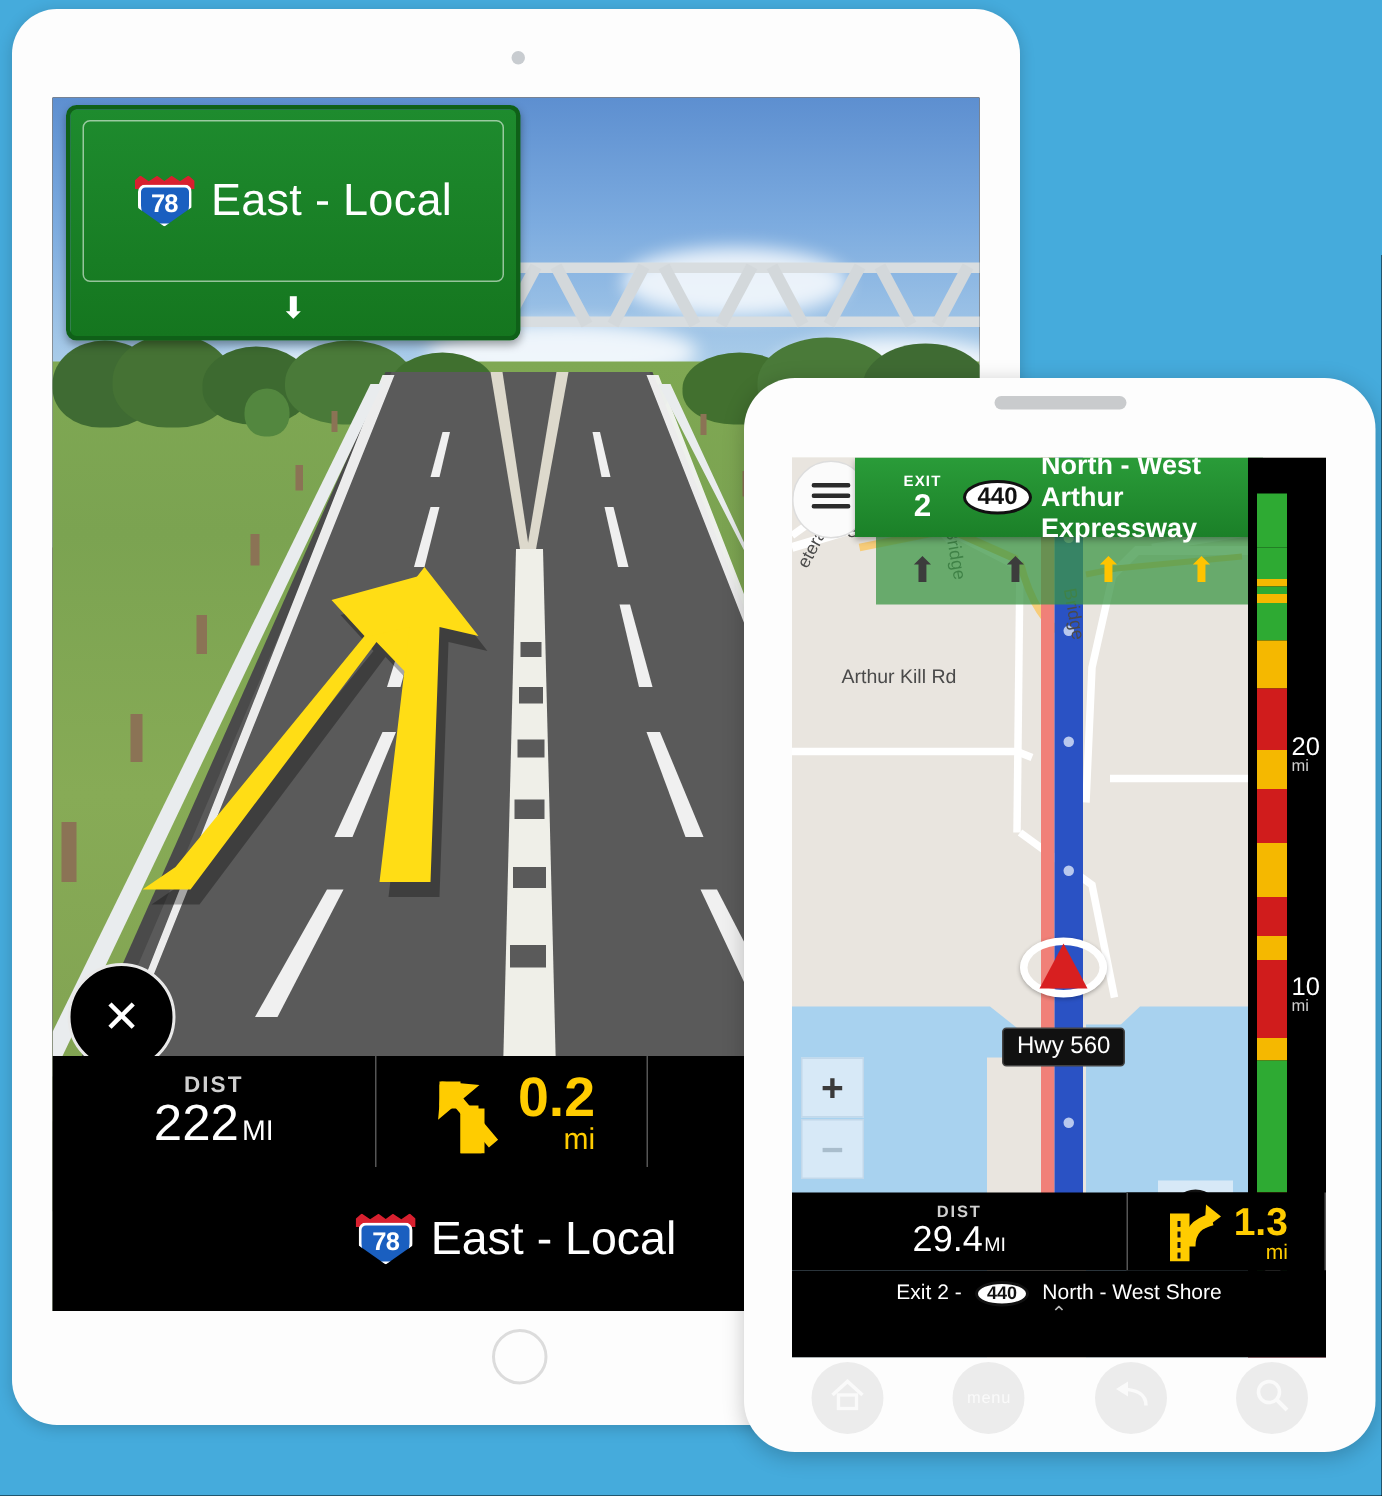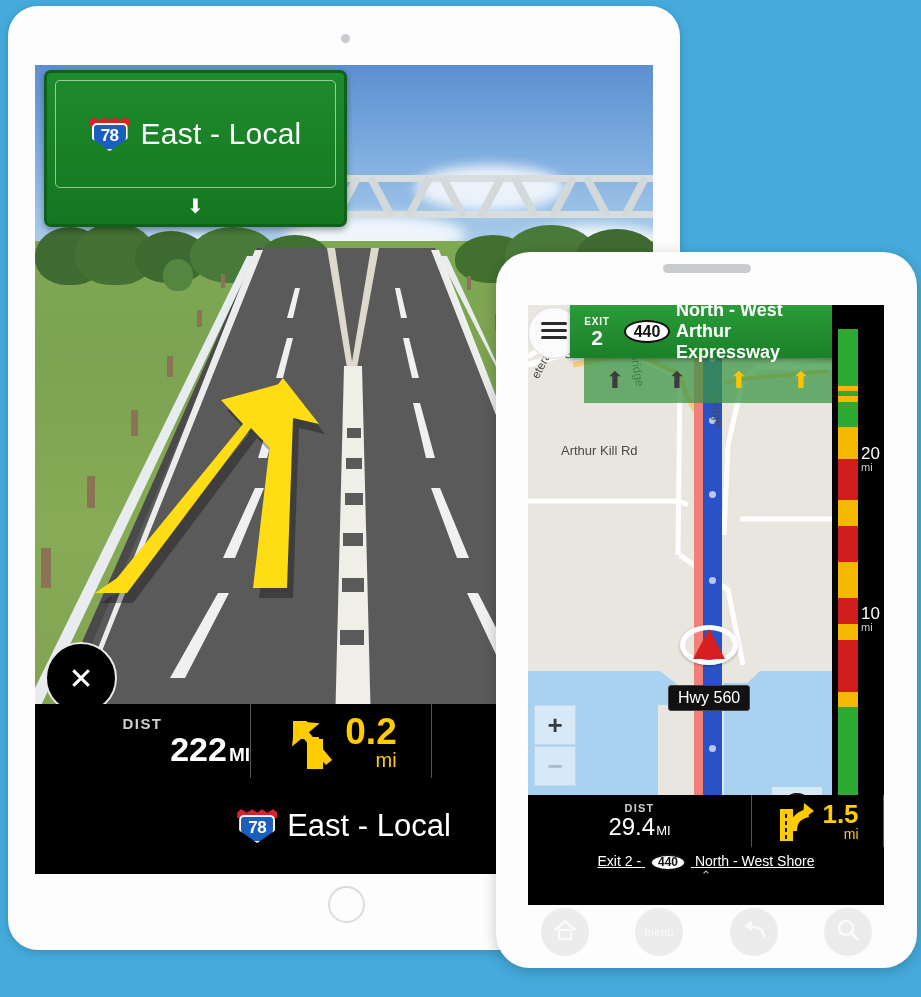--- a/index.html
+++ b/index.html
@@ -96,21 +96,21 @@
     color:#fff; font-size:30px; font-weight:300;
   }
 
   
   #tablet-databar {
     position:absolute; left:0; bottom:96px; width:100%; height:74px;
     background:#000; display:flex; align-items:center;
   }
   #tablet-dist { width:215px; text-align:center; color:#fff; }
   #tablet-dist .lbl { font-size:15px; font-weight:bold; color:#cfcfcf; letter-spacing:1.4px; }
-  #tablet-dist .val { font-size:34px; font-weight:700; line-height:1.05;text-align:right; }
+  #tablet-dist .val { font-size:34px; font-weight:400; line-height:1.05; }
   #tablet-dist .val small { font-size:19px; margin-left:2px; }
   #tablet-turnbox {
     width:182px; height:74px; background:#000;
     border-left:1px solid #555; border-right:1px solid #555;
     display:flex; align-items:center; justify-content:center; gap:8px;
   }
   #tablet-turnbox .dist { color:#ffcc00; text-align:left; line-height:1; }
   #tablet-turnbox .dist .n { font-size:37px; font-weight:bold; }
   #tablet-turnbox .dist .u { font-size:20px; display:block; text-align:right; }
   #tablet-streetbar {
@@ -170,21 +170,21 @@
   #hwy-label {
     position:absolute; left:140px; top:380px;
     background:#111; color:#fff; font-size:16px;
     padding:3px 9px; border-radius:3px; border:1px solid #444;
   }
 
   
   #phone-sign {
     position:absolute; left:42px; top:0; width:272px; height:53px;
     background:linear-gradient(#2a9c39,#1b8028);
-    display:flex; align-items:center; padding:0 6px; gap:6px;
+    display:flex; align-items:center; padding:0 24px; gap:6px;
     box-shadow:0 2px 4px rgba(0,0,0,.3);
   }
   #phone-exit { text-align:center; color:#fff; width:42px; flex:0 0 auto; }
   #phone-exit .w { font-size:10px; font-weight:bold; letter-spacing:.8px; }
   #phone-exit .n { font-size:21px; font-weight:bold; line-height:1; }
   .oval-shield {
     display:inline-flex; align-items:center; justify-content:center;
     background:#fff; border:2px solid #111; border-radius:50%;
     width:46px; height:23px; color:#111; font-size:16px; font-weight:bold;
     flex:0 0 auto;
@@ -211,21 +211,21 @@
     background:#000;
   }
   #traffic-strip {
     position:absolute; left:6px; top:24px; width:20px; bottom:58px;
     display:flex; flex-direction:column;
   }
   .tseg { width:100%; }
   .tlabel {
     position:absolute; left:29px; color:#fff; text-align:left; line-height:1;
   }
-  .tlabel .n { font-size:17px; }
+  .tlabel .n { font-size:17px;margin-top:44px; }
   .tlabel .u { font-size:11px; color:#cfcfcf; }
   #traffic-me {
     position:absolute; left:8px; bottom:44px; width:17px; height:17px;
     border-radius:50%; background:#fff; border:1px solid #222;
     display:flex; align-items:center; justify-content:center;
   }
   #traffic-me i {
     width:0; height:0; border-left:5px solid transparent;
     border-right:5px solid transparent; border-bottom:10px solid #d81f20;
     display:block;
@@ -269,21 +269,21 @@
     border-left:1px solid #555; border-right:1px solid #555;
     display:flex; align-items:center; justify-content:center; gap:6px;
   }
   #phone-turnbox .dist { color:#ffcc00; line-height:1; }
   #phone-turnbox .dist .n { font-size:26px; font-weight:bold; }
   #phone-turnbox .dist .u { font-size:14px; display:block; text-align:right; }
   #phone-streetbar {
     position:absolute; left:0; bottom:0; width:100%; height:58px;
     background:#000; color:#fff; text-align:center; padding-top:5px;
   }
-  #phone-streetbar .line { font-size:14px; line-height:1.35;text-decoration:underline; }
+  #phone-streetbar .line { font-size:14px; line-height:1.35; }
   #phone-streetbar .chev { font-size:13px; color:#bbb; line-height:.8; }
 </style>
 </head>
 <body style="background: rgb(69, 171, 220);">
 
 <div id="tablet">
   <div id="tablet-camera"></div>
   <div id="tablet-home"></div>
 
   <div id="tablet-screen">
@@ -586,21 +586,21 @@
         <div class="val"><span>29.4</span><small>MI</small></div>
       </div>
       <div id="phone-turnbox">
         <svg width="40" height="40" viewBox="0 0 40 40">
           <rect x="4" y="8" width="13" height="32" fill="#ffcc00"></rect>
           <path d="M10 38 L10 10" stroke="#111" stroke-width="2" stroke-dasharray="4 3" fill="none"></path>
           <path d="M17 30 C17 18 24 14 32 12" stroke="#ffcc00" stroke-width="8" fill="none"></path>
           <polygon points="28,2 38,10 27,18" fill="#ffcc00"></polygon>
         </svg>
         <div class="dist">
-          <span class="n">1.5</span>
+          <span class="n">1.3</span>
           <span class="u">mi</span>
         </div>
       </div>
     </div>
 
     <div id="phone-streetbar">
       <div class="line">
         <span>Exit 2 -</span>
         <span class="oval-shield" style="width:36px;height:17px;font-size:12px;vertical-align:middle;margin:0 5px;">440</span>
         <span>North - West Shore</span>

